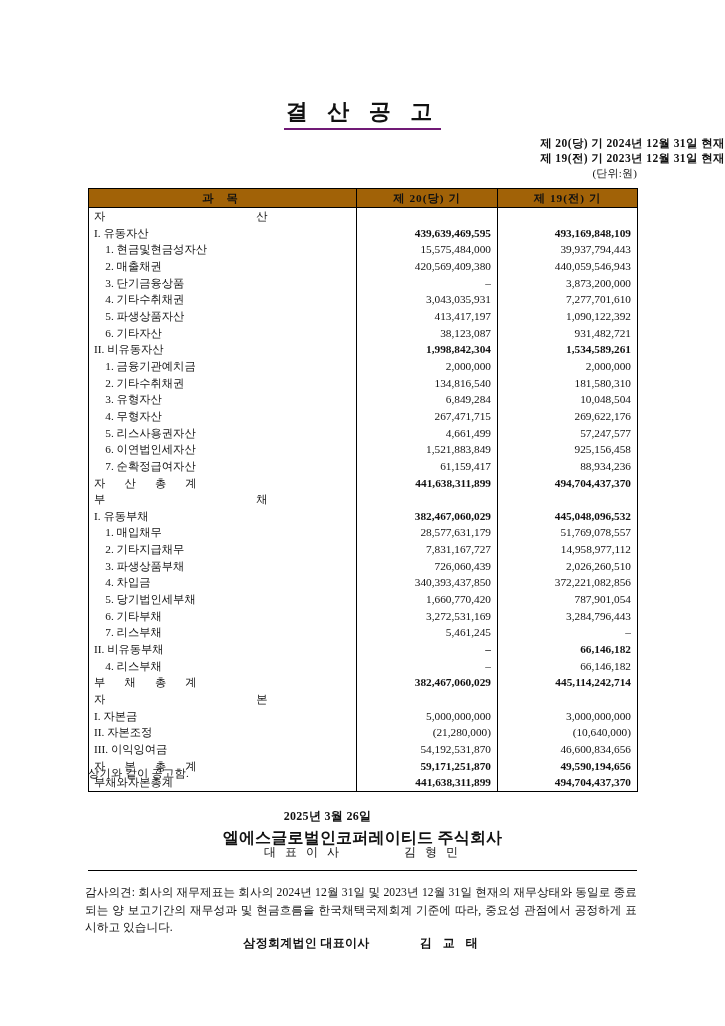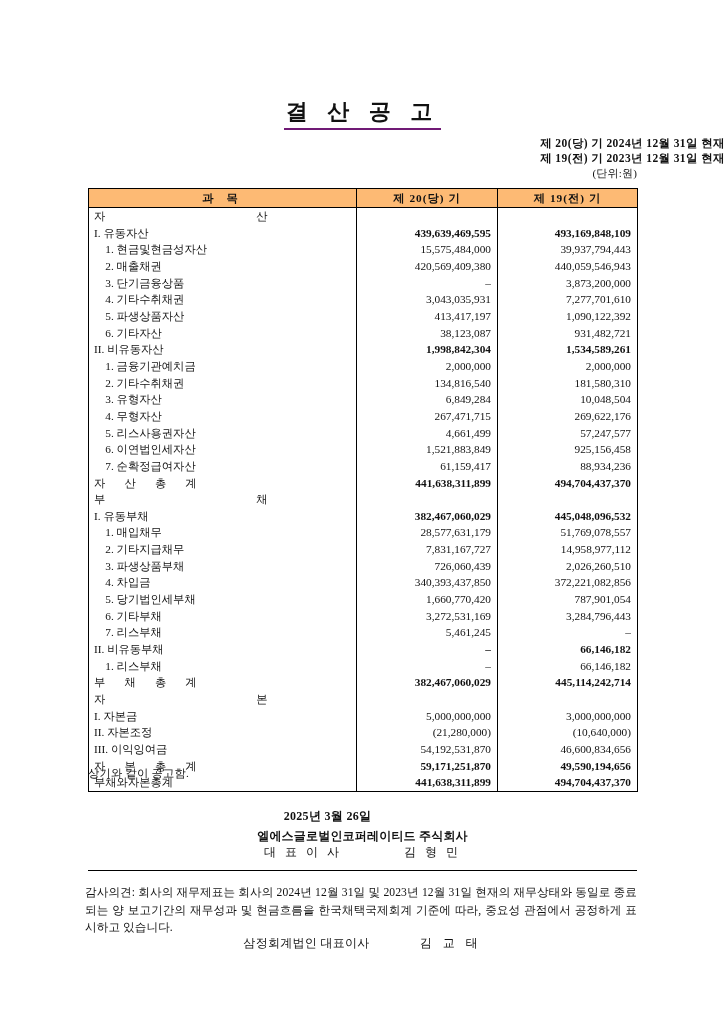--- a/index.html
+++ b/index.html
@@ -76,21 +76,21 @@
 
   .fin-table th,
   .fin-table td {
     padding: 0;
     line-height: 16.65px;
     height: 16.65px;
     vertical-align: middle;
   }
 
   .fin-table thead th {
-    background: #fdba74;
+    background: #a16207;
     font-weight: bold;
     text-align: center;
     letter-spacing: 1px;
     height: 18px;
     line-height: 18px;
     border-left: 1px solid #000;
     border-right: 1px solid #000;
     border-top: 1.5px solid #000;
     border-bottom: 1px solid #000;
   }
@@ -134,21 +134,21 @@
     font-size: 12px;
     font-weight: bold;
     letter-spacing: 0.3px;
   }
   .company {
     position: absolute;
     left: 0;
     top: 828px;
     width: 725px;
     text-align: center;
-    font-size: 12px;
+    font-size: 16px;
     font-weight: bold;
     letter-spacing: 0.2px;
   }
   .rep-row {
     position: absolute;
     left: 0;
     top: 844px;
     width: 725px;
     text-align: center;
     font-size: 12px;
@@ -178,21 +178,21 @@
     text-align-last: left;
     letter-spacing: 0.1px;
   }
   .auditor-row {
     position: absolute;
     left: 0;
     top: 935px;
     width: 725px;
     text-align: center;
     font-size: 12px;
-    font-weight: normal;
+    font-weight: bold;
   }
   .auditor-row .aud-firm { letter-spacing: 0.3px; }
   .auditor-row .aud-gap { display: inline-block; width: 44px; }
   .auditor-row .aud-name { letter-spacing: 4px; }
 </style>
 </head>
 <body>
 
 <div class="page">
 
@@ -350,21 +350,21 @@
           <td class="name">    7. 리스부채</td>
           <td class="num">5,461,245</td>
           <td class="num">–</td>
         </tr>
         <tr>
           <td class="name">II. 비유동부채</td>
           <td class="num b">–</td>
           <td class="num b">66,146,182</td>
         </tr>
         <tr>
-          <td class="name">    1. 리스부채</td>
+          <td class="name">    4. 리스부채</td>
           <td class="num">–</td>
           <td class="num">66,146,182</td>
         </tr>
         <tr>
           <td class="name spaced">부  채  총  계</td>
           <td class="num b">382,467,060,029</td>
           <td class="num b">445,114,242,714</td>
         </tr>
         <tr>
           <td class="name spaced">자                    본</td>

